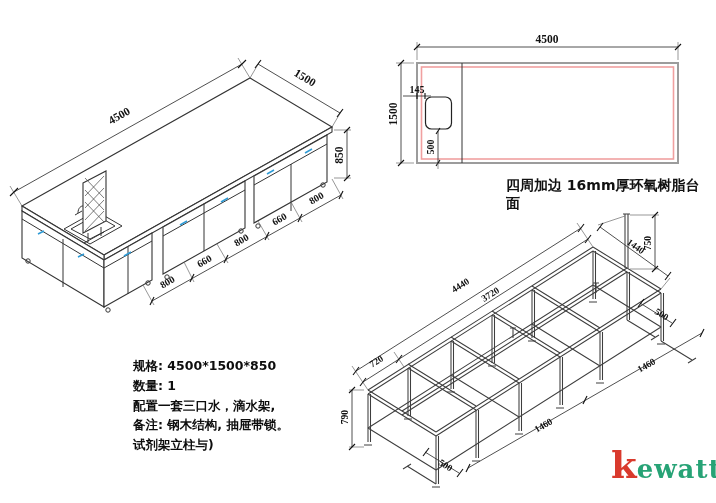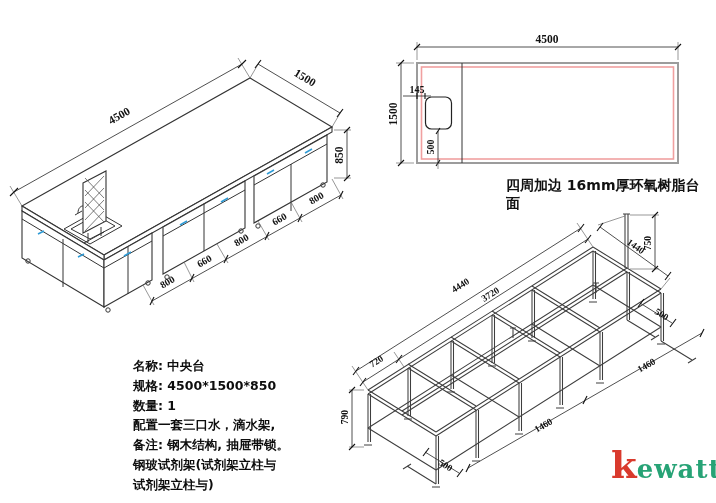--- a/index.html
+++ b/index.html
@@ -267,26 +267,24 @@
       <line class="tk" x1="652" y1="218" x2="658" y2="212"></line>
       <line class="tk" x1="652" y1="272" x2="658" y2="266"></line>
       <text class="dimS" text-anchor="middle" x="651" y="243" transform="rotate(-90 651 243)">750</text>
     </g>
   </g>
 </svg>
 
 <div id="caption">四周加边  16mm厚环氧树脂台面</div>
 
 <div id="specs">
-  <div>名称: 中央台</div>
   <div>规格: 4500*1500*850</div>
   <div>数量: 1</div>
   <div>配置一套三口水，滴水架,</div>
   <div>备注: 钢木结构, 抽屉带锁。</div>
-  <div>钢玻试剂架(试剂架立柱与</div>
   <div>试剂架立柱与)</div>
 </div>
 
 <div id="logo">
   <span class="k">k</span><span class="rest">ewatt</span>
 </div>
 
 </div>
 
 </body></html>

